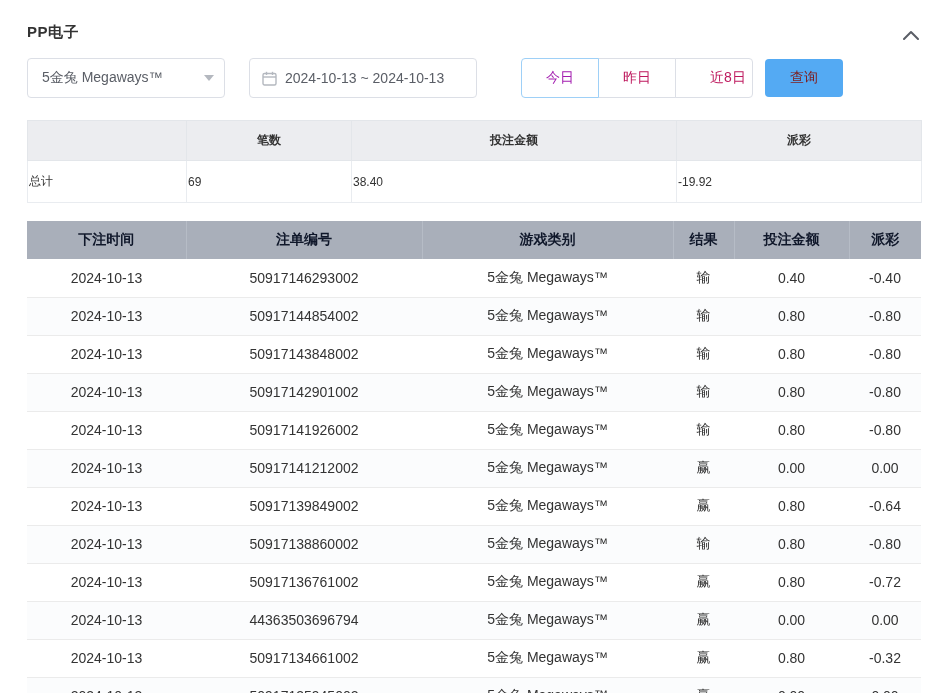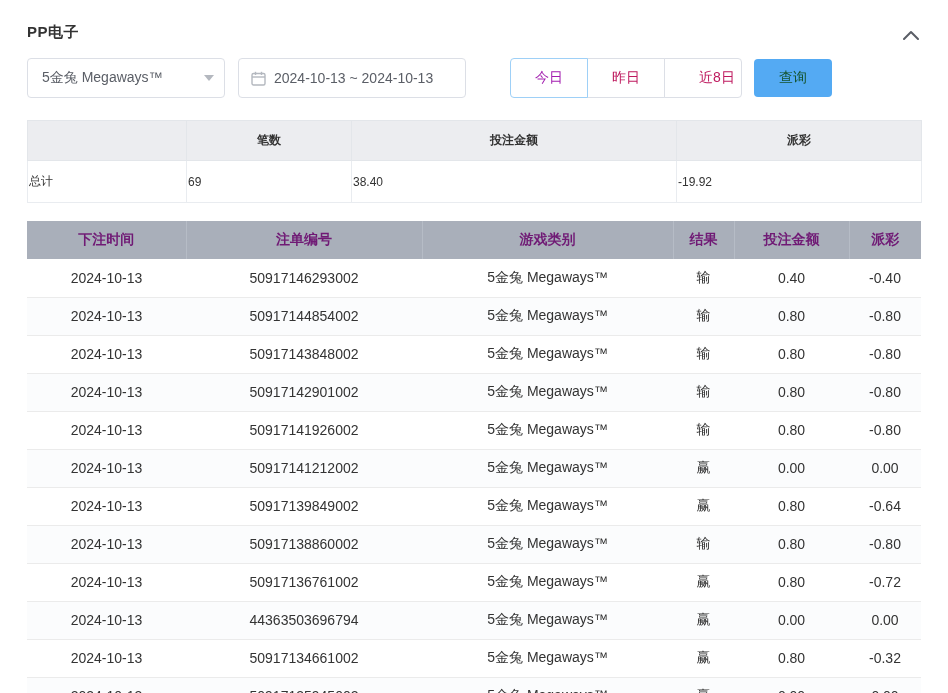--- a/index.html
+++ b/index.html
@@ -18,56 +18,56 @@
   .collapse-btn { border: none; background: transparent; cursor: pointer; padding: 2px; line-height: 0; }
 
   
   .filter-bar { display: flex; align-items: center; margin-top: 16px; height: 40px; }
   .select-box, .date-box {
     height: 40px; border: 1px solid #dcdfe6; border-radius: 4px;
     display: flex; align-items: center; background: #fff;
     font-size: 14px; color: #5a5e66; cursor: pointer;
   }
   .select-box { width: 198px; padding: 0 10px 0 14px; justify-content: space-between; }
-  .date-box { width: 228px; padding: 0 12px; margin-left: 13px; text-align: right; }
+  .date-box { width: 228px; padding: 0 12px; margin-left: 24px; text-align: right; }
   .date-box .cal { margin-right: 8px; line-height: 0; }
   .caret { width: 0; height: 0; border-left: 5px solid transparent; border-right: 5px solid transparent; border-top: 6px solid #b4b8bf; }
 
   .btn-group { display: flex; margin-left: 12px; }
   .btn-group button {
     width: 78px; height: 40px; background: #fff; border: 1px solid #dcdfe6;
     font-size: 14px; color: #be185d; cursor: pointer; margin-left: -1px;
     font-family: inherit; padding: 0;
   }
   .btn-group button:first-child { border-radius: 4px 0 0 4px; margin-left: 0; }
   .btn-group button:last-child { border-radius: 0 4px 4px 0; padding-left: 28px; }
   .btn-group button.active { color: #a21caf; border-color: #9ed0f7; position: relative; z-index: 1; margin-left: 32px; }
 
   .search-btn {
     width: 78px; height: 38px; margin-left: 12px;
-    background: #54aaf3; color: #14532d; border: none; border-radius: 4px;
+    background: #54aaf3; color: #7f1d1d; border: none; border-radius: 4px;
     font-size: 14px; cursor: pointer; font-family: inherit;
   }
 
   
   table { border-collapse: collapse; width: 894px; table-layout: fixed; }
   .summary-table { margin-top: 22px; font-size: 12px; }
   .summary-table th {
     background: #ecedf0; color: #333; font-weight: 700; height: 40px;
     border: 1px solid #e3e6ea; text-align: center;
   }
   .summary-table td {
     height: 42px; text-align: left; color: #333;
     border: 1px solid #e9ecf0; background: #fff;
   }
 
   
   .detail-table { margin-top: 18px; font-size: 14px; }
   .detail-table th {
-    background: #a9afba; color: #701a75; font-weight: 700; height: 38px;
+    background: #a9afba; color: #0f172a; font-weight: 700; height: 38px;
     text-align: center; border-right: 1px solid #b6bcc6;
   }
   .detail-table th:last-child { border-right: none; }
   .detail-table td {
     height: 38px; text-align: center; color: #333;
     border-bottom: 1px solid #ebebeb; background: #fff;
   }
   .detail-table tr:nth-child(even) td { background: #fbfcfd; }
   .neg { color: #e84749; }
 </style>

